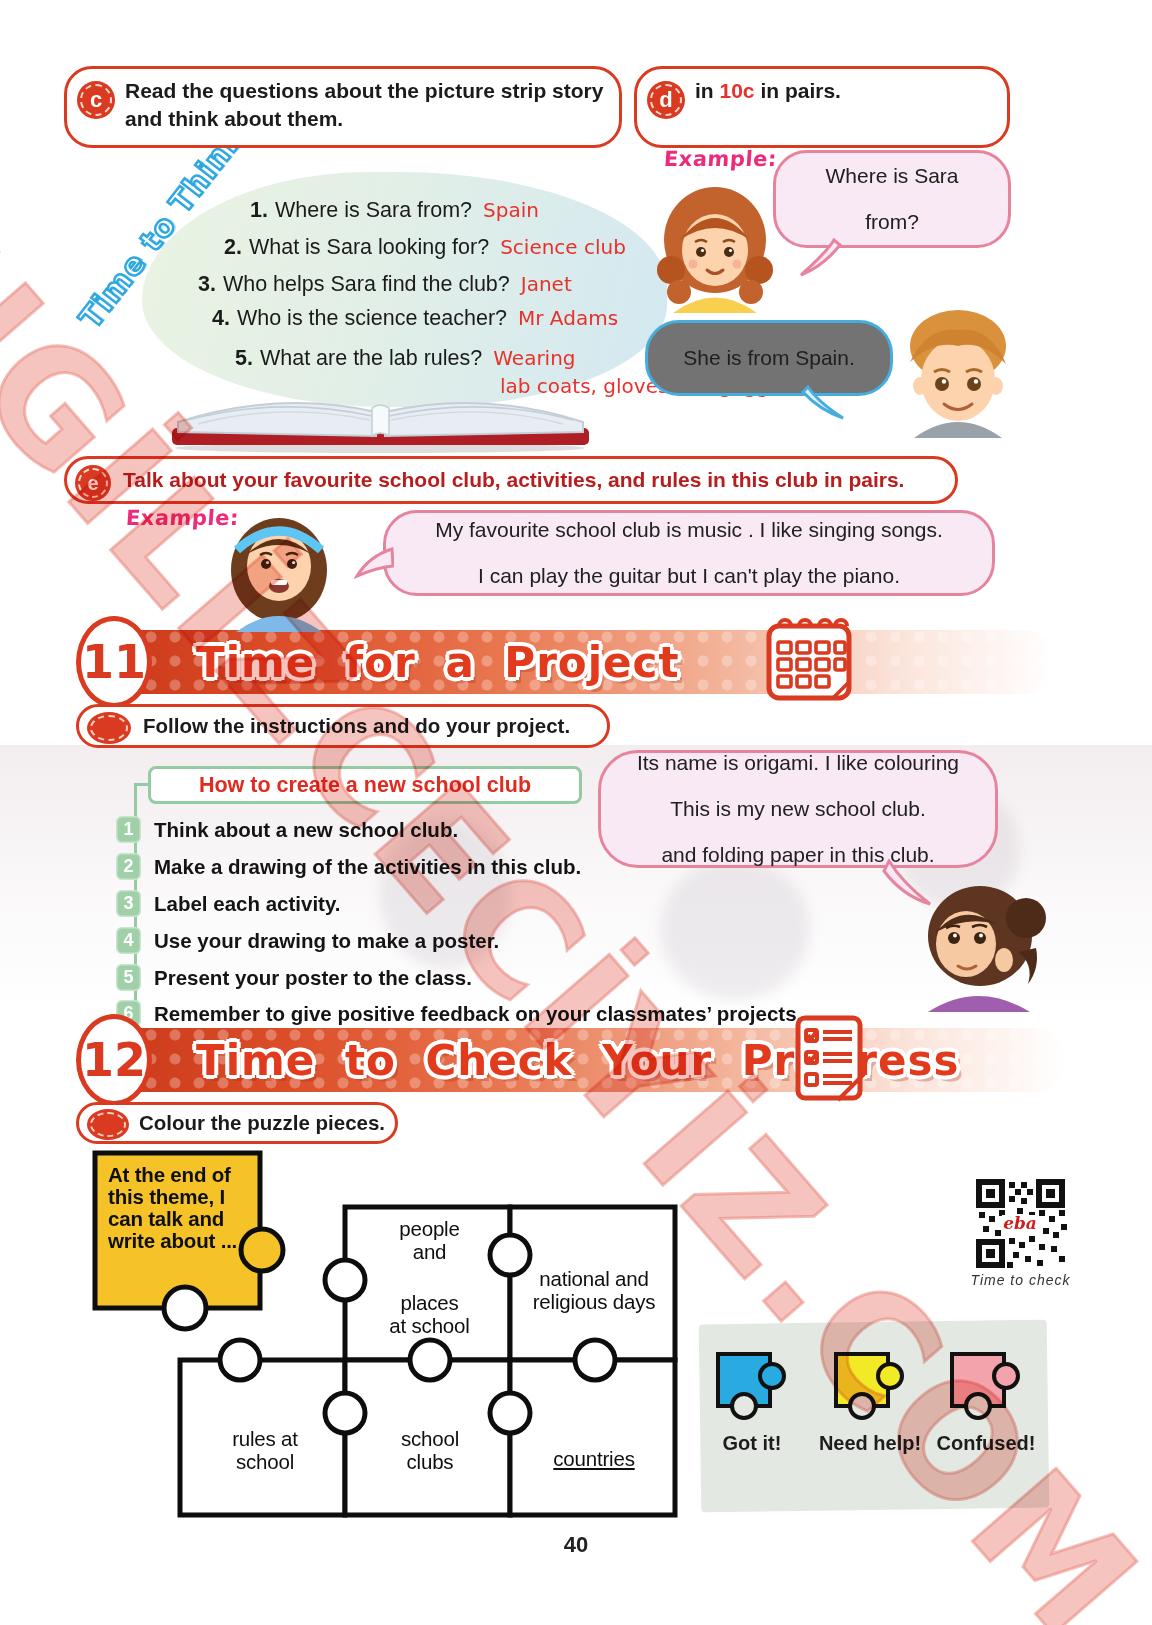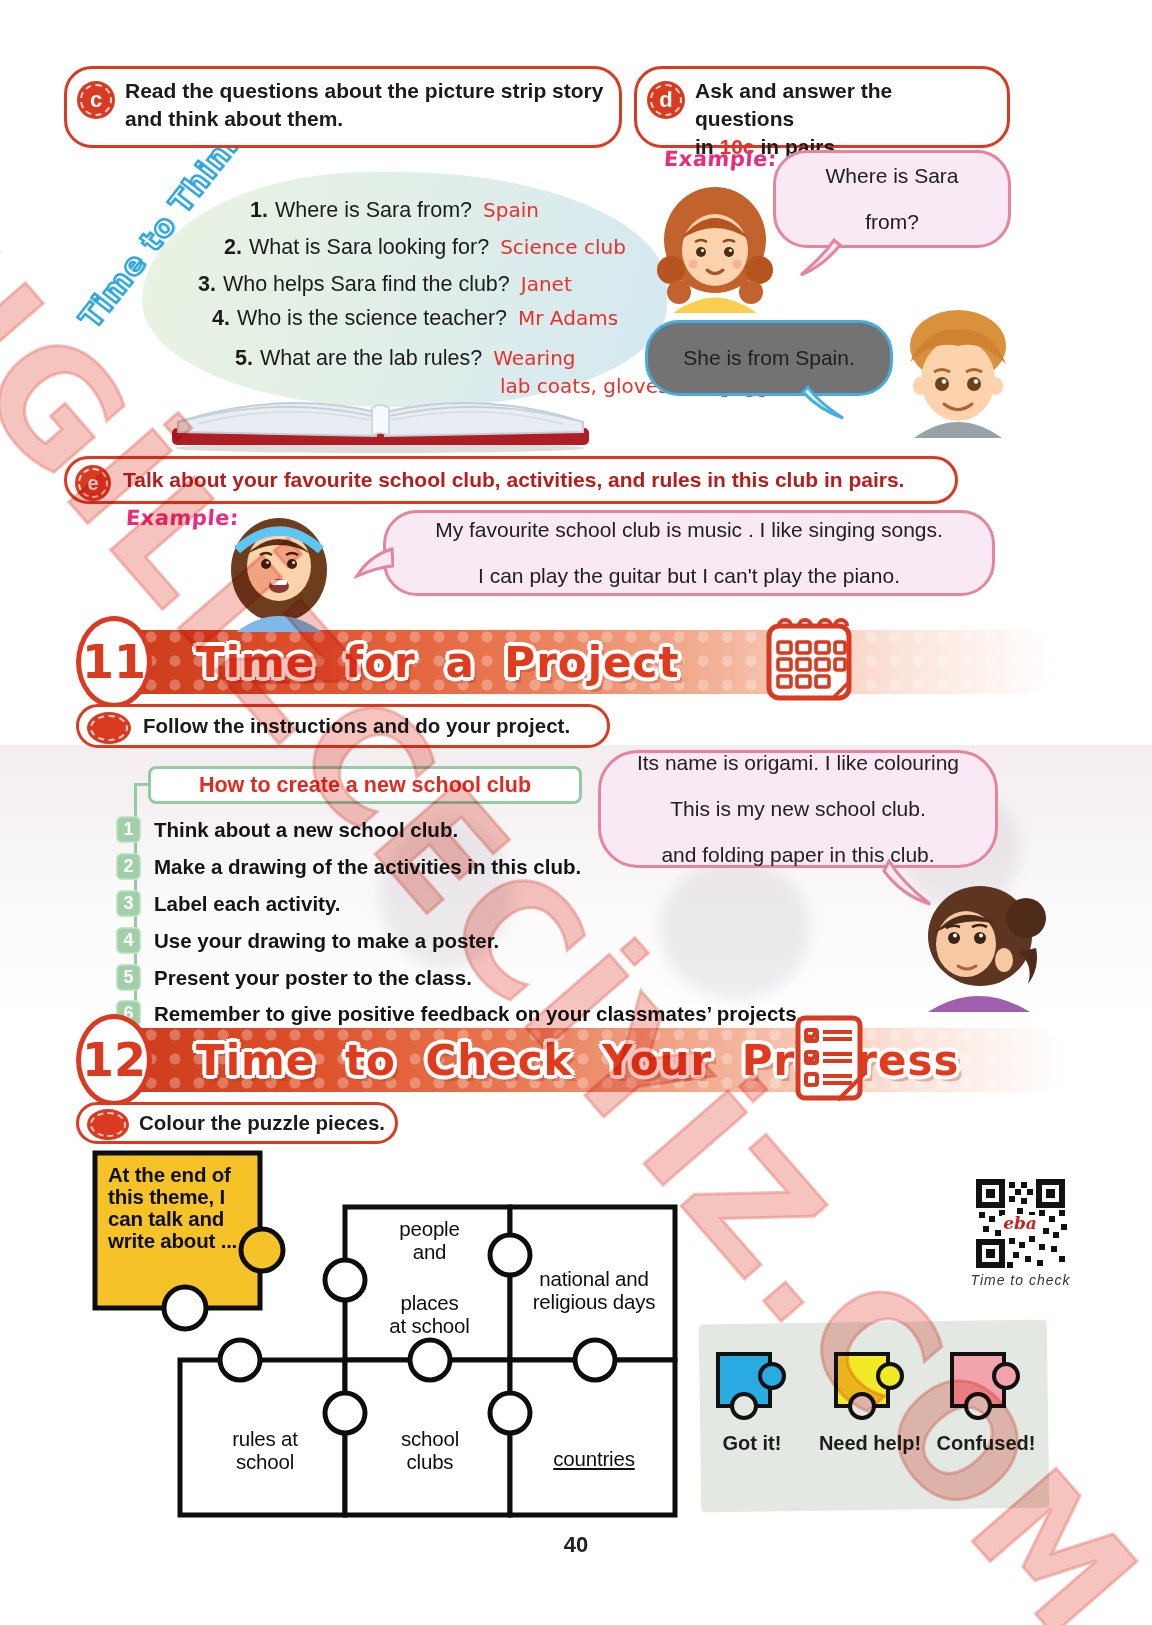--- a/index.html
+++ b/index.html
@@ -101,21 +101,20 @@
     </div>
     <div class="btext" style="left:58px;top:8px;width:488px;">Read the questions about the picture strip story and think about them.</div>
   </div>
 
   <div class="ibox" style="left:634px;top:66px;width:376px;height:82px;">
     <div class="cbadge" style="left:10px;top:12px;width:38px;height:38px;">
       <span class="ring"></span>
         <span class="lt">d</span>
     </div>
     <div class="btext" style="left:58px;top:8px;width:300px;">
-      <div>Ask and answer the questions</div>
       <div><span>in </span><span class="ref">10c</span><span> in pairs.</span></div>
     </div>
   </div>
 
   <div class="example" style="left:664px;top:147px;">Example:</div>
 
   <svg class="absvg" style="left:655px;top:178px;" width="120" height="135" viewBox="0 0 120 135">
     <ellipse cx="60" cy="62" rx="51" ry="53" fill="#c2622d"></ellipse>
     <circle cx="16" cy="92" r="14" fill="#b5541f"></circle>
       <circle cx="104" cy="92" r="14" fill="#b5541f"></circle>

